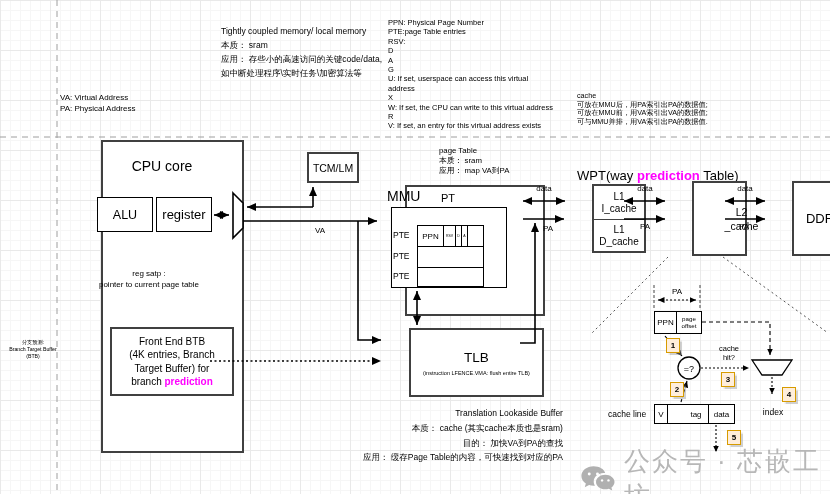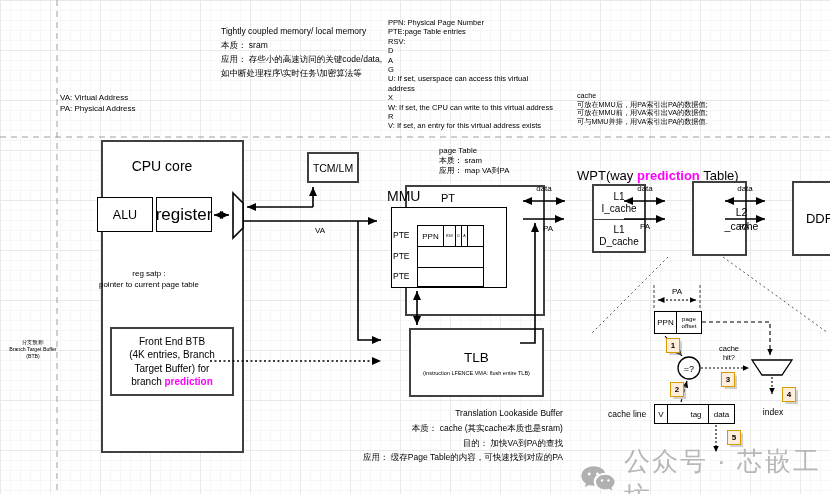--- a/index.html
+++ b/index.html
@@ -102,21 +102,21 @@
 
     <div class="abs ctr" style="left:1px;top:339px;width:64px;font-size:5.2px;line-height:7px;">
       <div>分支预测:</div>
       <div>Branch Target Buffer</div>
       <div>(BTB)</div>
     </div>
 
     <div class="box" style="left:77px;top:140px;width:143px;height:313px;"></div>
     <div class="abs ctr" style="left:77px;top:158px;width:170px;font-size:14px;">CPU core</div>
     <div class="ibox ctr" style="left:97px;top:197px;width:56px;height:35px;font-size:12.5px;">ALU</div>
-    <div class="ibox ctr" style="left:156px;top:197px;width:56px;height:35px;font-size:17px;">register</div>
+    <div class="ibox ctr" style="left:156px;top:197px;width:56px;height:35px;font-size:13px;">register</div>
     <div class="abs ctr" style="left:83px;top:268px;width:132px;font-size:8px;line-height:11px;justify-content:flex-end;">
       <div>reg satp :</div>
       <div>pointer to current page table</div>
     </div>
 
     <div class="box ctr" style="left:86px;top:327px;width:124px;height:69px;font-size:10px;line-height:13.5px;">
       <div>Front End BTB</div>
       <div>(4K entries, Branch</div>
       <div>Target Buffer) for</div>
       <div><span>branch </span><span class="hl">prediction</span></div>

